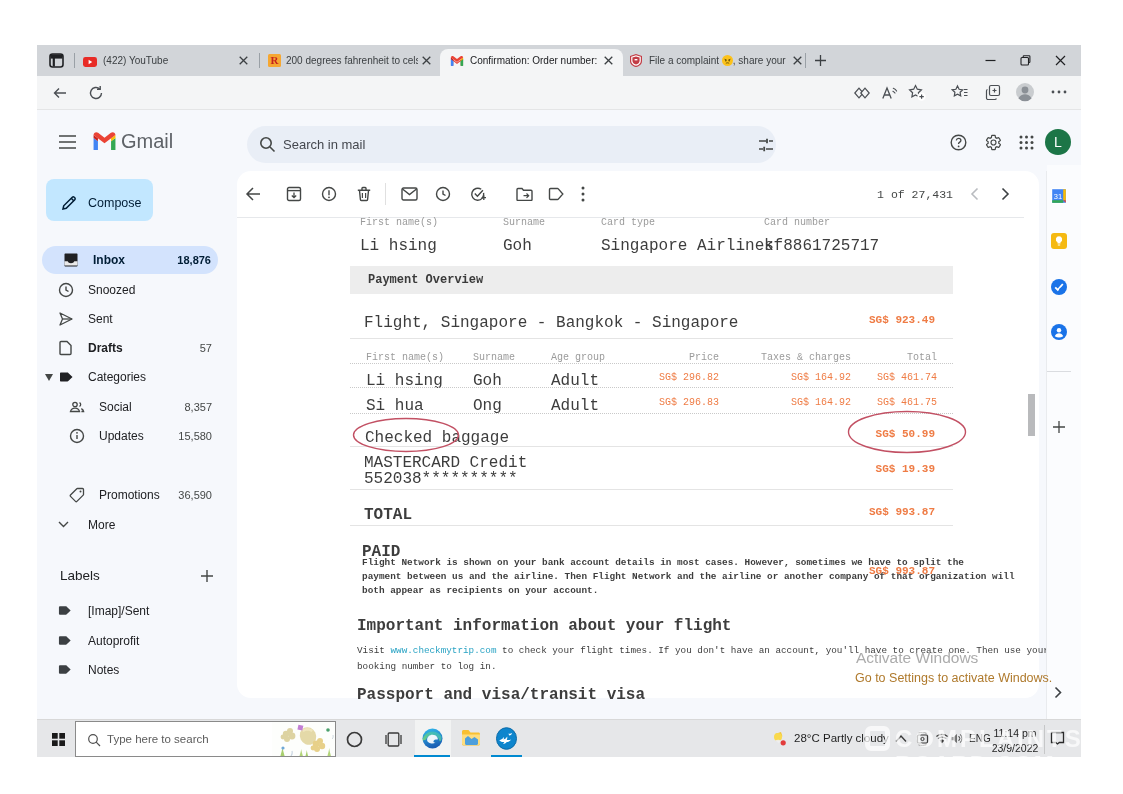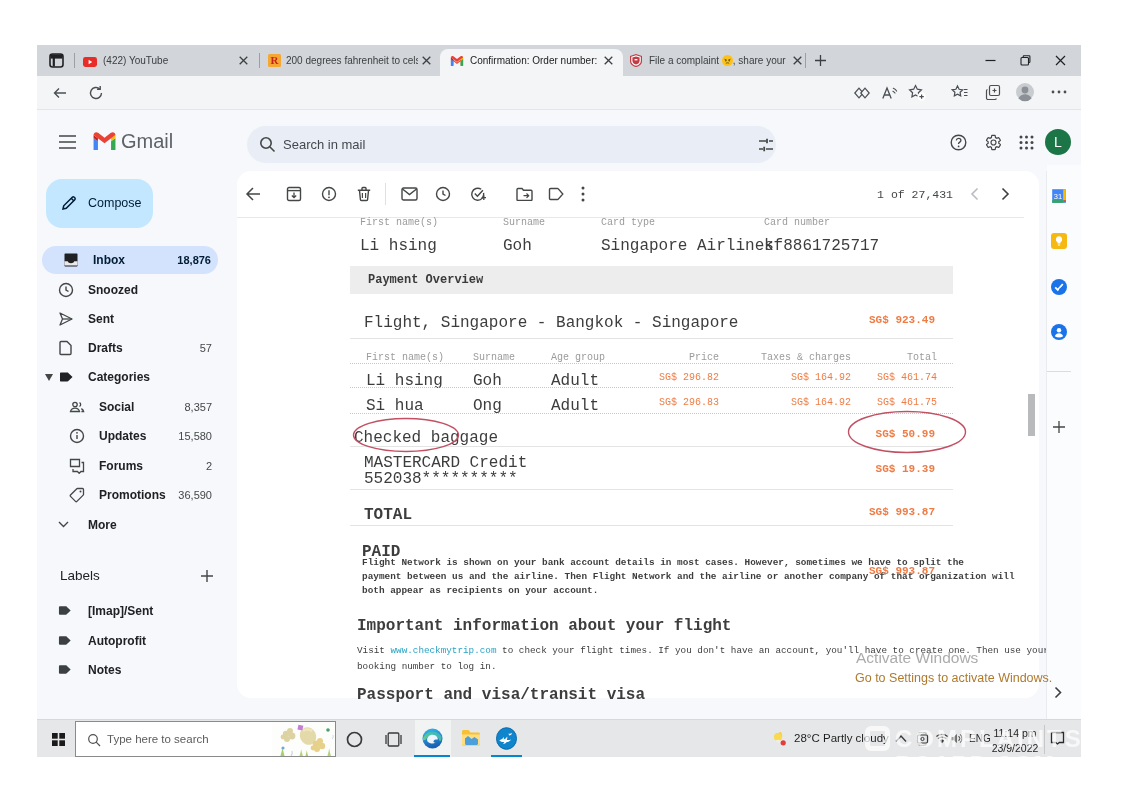--- a/index.html
+++ b/index.html
@@ -12,21 +12,21 @@
   .tabx { position:absolute; top:9px; width:13px; height:13px; }
   .tsep { position:absolute; top:8px; width:1px; height:15px; background:#9aa0a6; }
   
   #toolbar { position:absolute; left:0; top:31px; width:1044px; height:34px; background:#f4f5f6; border-bottom:1px solid #e4e5e6;}
   #urlpill { position:absolute; left:86px; top:5px; width:813px; height:25px; background:#fff; border-radius:13px; }
   
   #gmail { position:absolute; left:0; top:65px; width:1044px; height:609px; background:#f6f8fc; }
   #gsearch { position:absolute; left:210px; top:16px; width:529px; height:37px; background:#e9eef6; border-radius:19px; }
   #card { position:absolute; left:200px; top:61px; width:802px; height:527px; background:#fff; border-radius:14px;font-family:Liberation Mono, monospace; }
   .navrow { position:absolute; left:0; width:200px; height:28px; font-size:12px; color:#202124; }
-  .navrow .txt { position:absolute; left:51px; top:7px;font-weight:bold; }
+  .navrow .txt { position:absolute; left:51px; top:7px; }
   .navrow .cnt { position:absolute; right:25px; top:8px; font-size:11px; color:#444746;margin-left:28px; }
   .orange { color:#ef7c45; }
   .dotline { position:absolute; border-top:1px dotted #c9c9c9; height:0; }
   .solline { position:absolute; border-top:1px solid #e4e4e4; height:0; }
   .etxt { font-size:16px; color:#3d3d3d; position:absolute; white-space:nowrap; }
   .elab { font-size:10px; color:#9b9b9b; position:absolute; white-space:nowrap; }
   .eright { position:absolute; text-align:right; font-size:10px; white-space:nowrap; }
   
   #taskbar { position:absolute; left:0; top:674px; width:1044px; height:38px; background:#e6e7e9; border-top:1px solid #d8d8d8; }
 </style>
@@ -204,21 +204,21 @@
           <circle cx="2" cy="7.5" r="1.5"></circle>
           <circle cx="7.5" cy="7.5" r="1.5"></circle>
           <circle cx="13" cy="7.5" r="1.5"></circle>
           <circle cx="2" cy="13" r="1.5"></circle>
           <circle cx="7.5" cy="13" r="1.5"></circle>
           <circle cx="13" cy="13" r="1.5"></circle>
         </g>
       </svg>
     <div class="abs" style="left:1008px;top:19px;width:26px;height:26px;border-radius:50%;background:#1c7547;color:#fff;font-size:14px;text-align:center;line-height:26px">L</div>
 
-    <div class="abs" style="left:9px;top:69px;width:107px;height:49px;background:#c2e7ff;border-radius:16px">
+    <div class="abs" style="left:9px;top:69px;width:107px;height:42px;background:#c2e7ff;border-radius:8px">
       <svg class="abs" style="left:15px;top:16px" width="16" height="16" viewBox="0 0 16 16">
           <path d="M2 14l.7-3.2 8.6-8.6c.5-.5 1.4-.5 1.9 0l.6.6c.5.5.5 1.4 0 1.9l-8.6 8.6z" fill="none" stroke="#001d35" stroke-width="1.5"></path>
           <path d="M10.2 3.3l2.5 2.5" stroke="#001d35" stroke-width="1.5"></path>
         </svg>
       <div class="abs" style="left:42px;top:17px;font-size:12.5px;color:#001d35;font-weight:500">Compose</div>
     </div>
     <div class="navrow" style="top:136px;background:#d3e3fd;border-radius:14px;left:5px;width:176px">
       <svg class="abs" style="left:21px;top:6px" width="16" height="16" viewBox="0 0 16 16">
           <path d="M2.5 1.5h11c.6 0 1 .4 1 1v11c0 .6-.4 1-1 1h-11c-.6 0-1-.4-1-1v-11c0-.6.4-1 1-1z" fill="#202124"></path>
           <path d="M1.5 9.2h3.2c.4 1.1 1.6 2 3.3 2s2.9-.9 3.3-2h3.2v3.3c0 .6-.4 1-1 1h-11c-.6 0-1-.4-1-1z" fill="#fff" opacity=".9"></path>
@@ -266,29 +266,20 @@
       <div class="cnt">8,357</div>
     </div>
     <div class="navrow" style="top:312px">
       <svg class="abs" style="left:32px;top:6px" width="16" height="16" viewBox="0 0 16 16">
           <circle cx="8" cy="8" r="6.5" fill="none" stroke="#444746" stroke-width="1.4"></circle>
           <path d="M8 7v4" stroke="#444746" stroke-width="1.4"></path>
           <circle cx="8" cy="4.8" r=".9" fill="#444746"></circle>
         </svg>
       <div class="txt" style="left:62px">Updates</div>
       <div class="cnt">15,580</div>
-    </div>
-    <div class="navrow" style="top:342px">
-      <svg class="abs" style="left:32px;top:6px" width="16" height="16" viewBox="0 0 16 16">
-          <path d="M1.5 1.5h9v7h-9z" fill="none" stroke="#444746" stroke-width="1.3"></path>
-          <path d="M4 11h8.5V4.5h2v9h-2.5l-2 2-2-2H4z" fill="none" stroke="#444746" stroke-width="1.3" opacity="0"></path>
-          <path d="M12.5 4.5h2v9H12l-1.8 1.8-1.8-1.8H4V11" fill="none" stroke="#444746" stroke-width="1.3"></path>
-        </svg>
-      <div class="txt" style="left:62px">Forums</div>
-      <div class="cnt">2</div>
     </div>
     <div class="navrow" style="top:371px">
       <svg class="abs" style="left:32px;top:6px" width="16" height="16" viewBox="0 0 16 16">
           <path d="M8.6 1.5h4.9c.6 0 1 .4 1 1v4.9c0 .3-.1.5-.3.7l-6.3 6.3c-.4.4-1 .4-1.4 0l-5-5c-.4-.4-.4-1 0-1.4l6.3-6.3c.2-.2.5-.3.8-.2z" fill="none" stroke="#444746" stroke-width="1.3"></path>
           <circle cx="11.5" cy="4.5" r="1" fill="#444746"></circle>
         </svg>
       <div class="txt" style="left:62px">Promotions</div>
       <div class="cnt">36,590</div>
     </div>
     <div class="navrow" style="top:401px">
@@ -403,21 +394,21 @@
       <div class="eright orange" style="left:494px;top:201px;width:120px">SG$ 164.92</div>
       <div class="eright orange" style="left:620px;top:201px;width:80px">SG$ 461.74</div>
       <div class="dotline" style="left:113px;top:216px;width:603px"></div>
       <div class="etxt" style="left:129px;top:226px">Si hua</div>
       <div class="etxt" style="left:236px;top:226px">Ong</div>
       <div class="etxt" style="left:314px;top:226px">Adult</div>
       <div class="eright orange" style="left:382px;top:226px;width:100px">SG$ 296.83</div>
       <div class="eright orange" style="left:494px;top:226px;width:120px">SG$ 164.92</div>
       <div class="eright orange" style="left:620px;top:226px;width:80px">SG$ 461.75</div>
       <div class="dotline" style="left:113px;top:242px;width:603px"></div>
-      <div class="etxt" style="left:117px;top:258px">Checked baggage</div>
+      <div class="etxt" style="left:128px;top:258px">Checked baggage</div>
       <div class="eright orange" style="left:498px;top:257px;width:200px;font-weight:bold;font-size:11px">SG$ 50.99</div>
       <div class="abs solline" style="left:113px;top:275px;width:603px"></div>
 
       <svg class="abs" style="left:115px;top:246px" width="108" height="36" viewBox="0 0 108 36">
           <ellipse cx="54" cy="18" rx="52.5" ry="16.5" fill="none" stroke="#c25063" stroke-width="1.4"></ellipse>
         </svg>
       <svg class="abs" style="left:610px;top:239px" width="120" height="44" viewBox="0 0 120 44">
           <ellipse cx="60" cy="22" rx="58.5" ry="20.5" fill="none" stroke="#c25063" stroke-width="1.4"></ellipse>
         </svg>
       <div class="etxt" style="left:127px;top:283px">MASTERCARD Credit</div>

